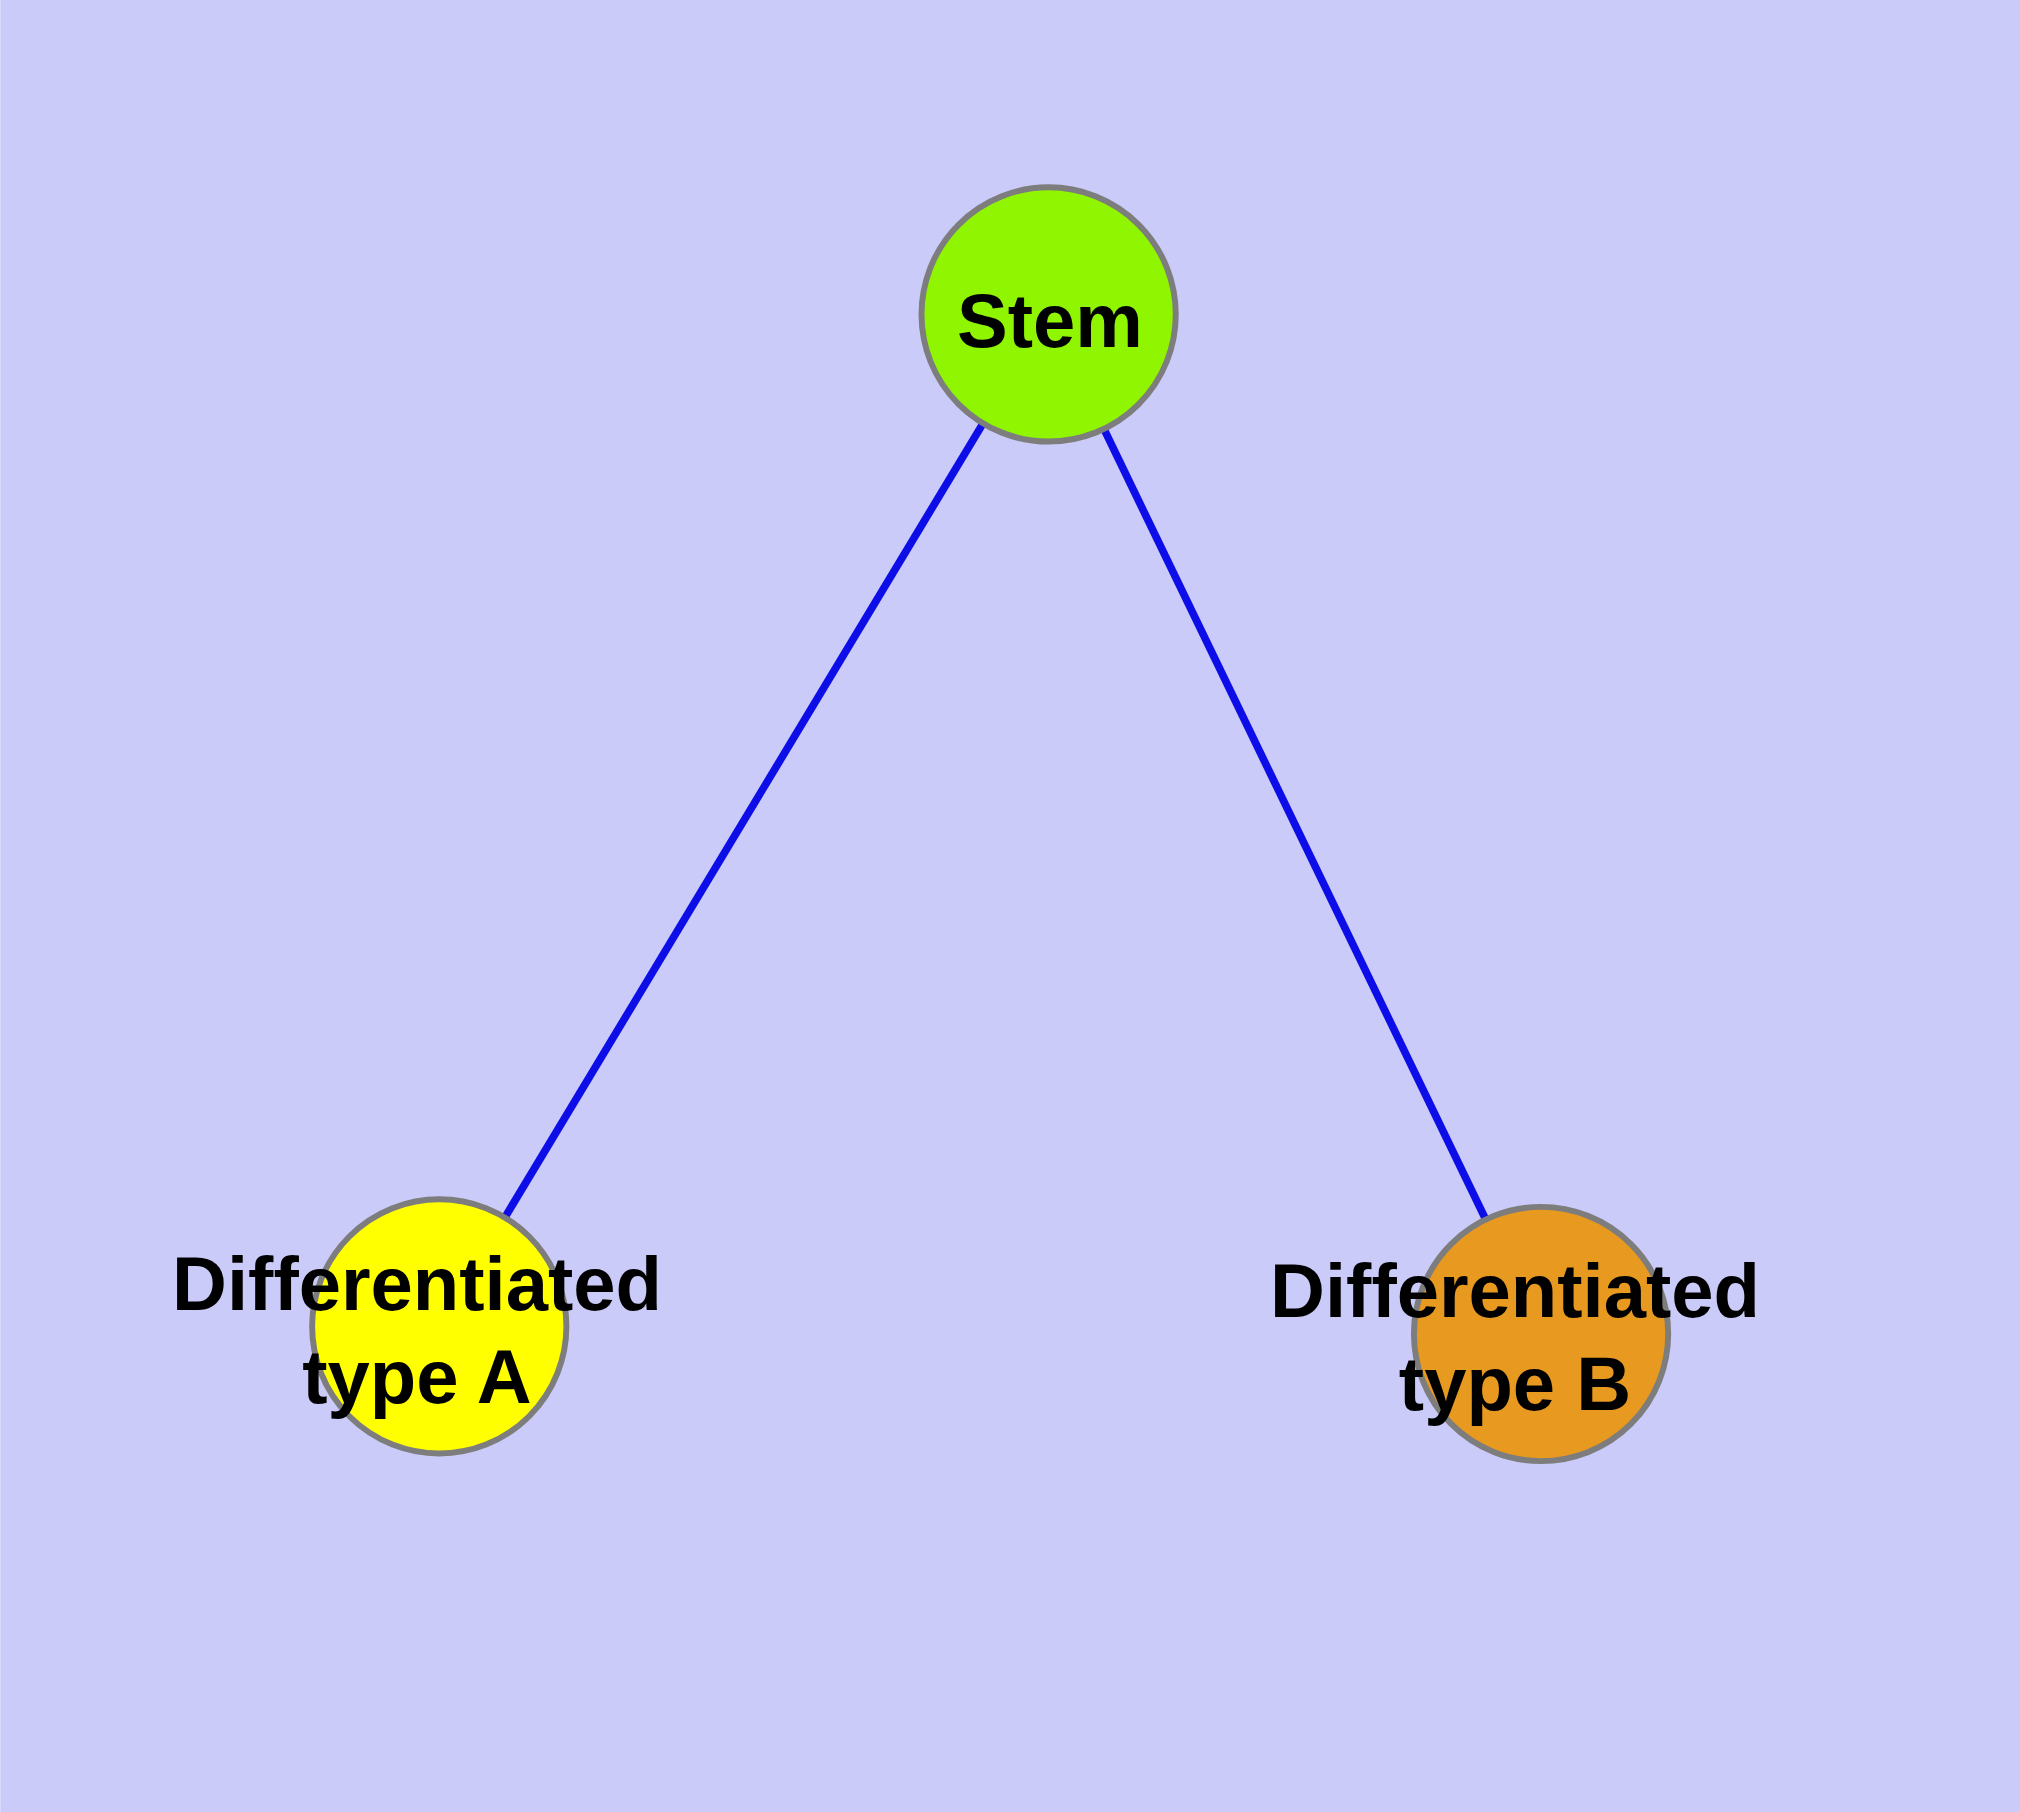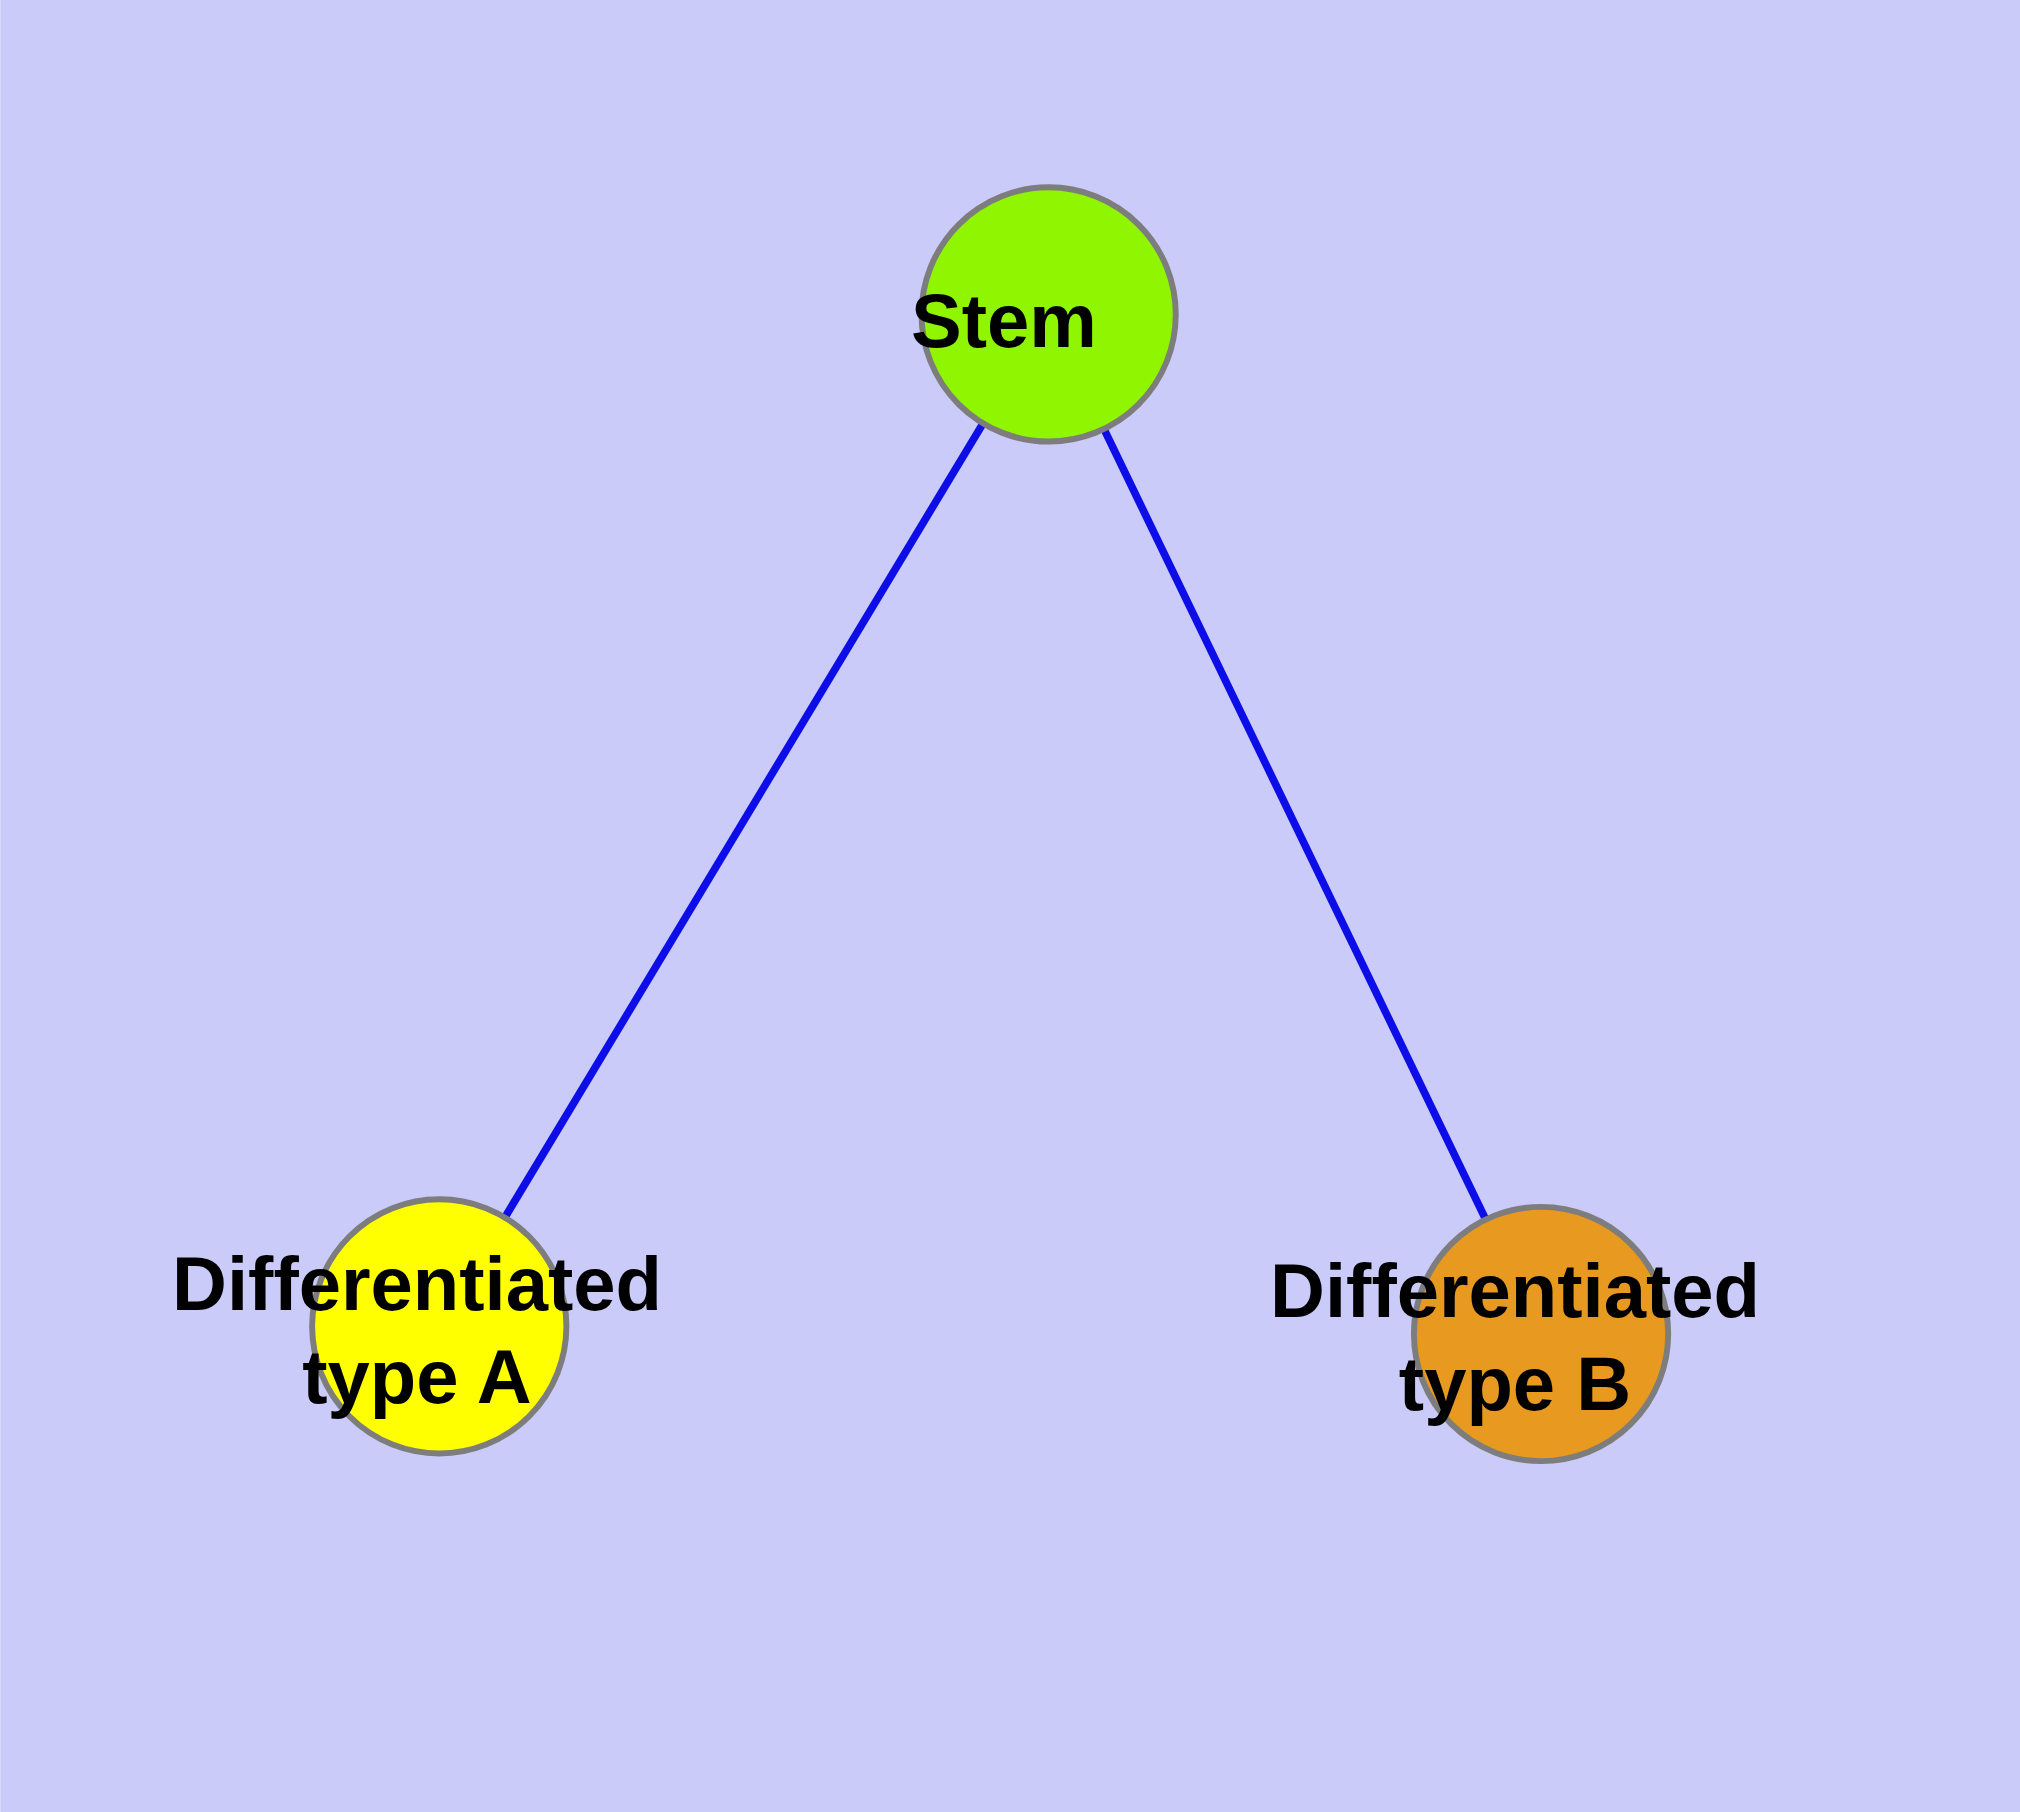--- a/index.html
+++ b/index.html
@@ -27,21 +27,21 @@
     position: absolute;
     transform: translate(-50%, -50%);
     font-weight: bold;
     font-size: 76px;
     line-height: 1.22;
     color: #000000;
     text-align: center;
     white-space: pre-line;
     letter-spacing: 0;
   }
-  .node-label.stem { left: 1004px; top: 321px; text-align: right; }
+  .node-label.stem { left: 1050px; top: 321px; text-align: right; }
   .node-label.type-a { left: 417px; top: 1331px; }
   .node-label.type-b { left: 1515px; top: 1338px; }
 </style>
 </head>
 <body>
 
 <div class="canvas">
 
   <svg width="2021" height="1812" viewBox="0 0 2384 2138">
 

